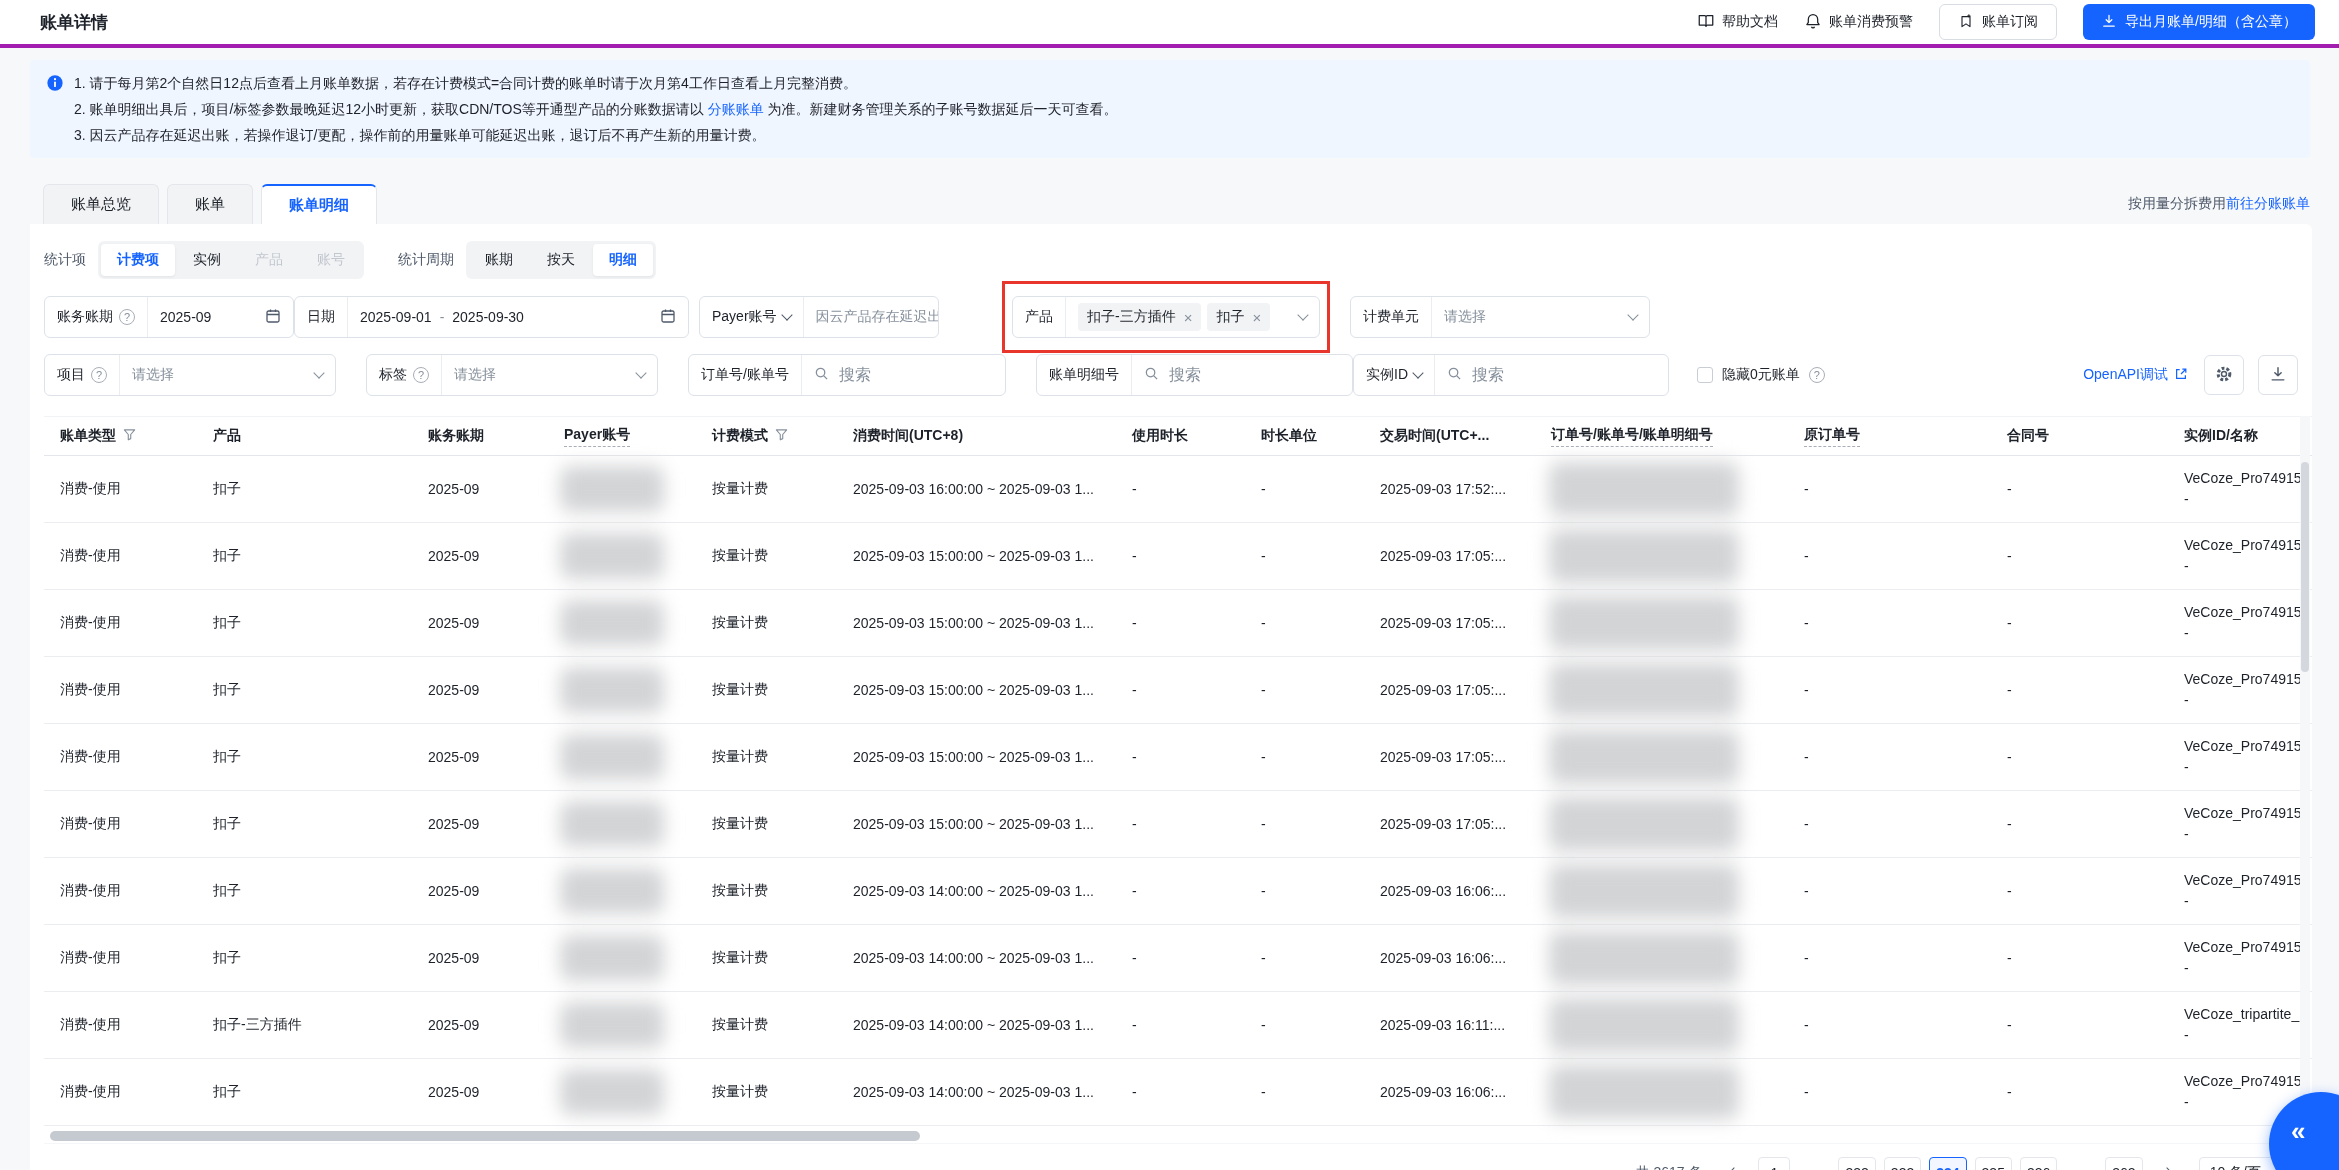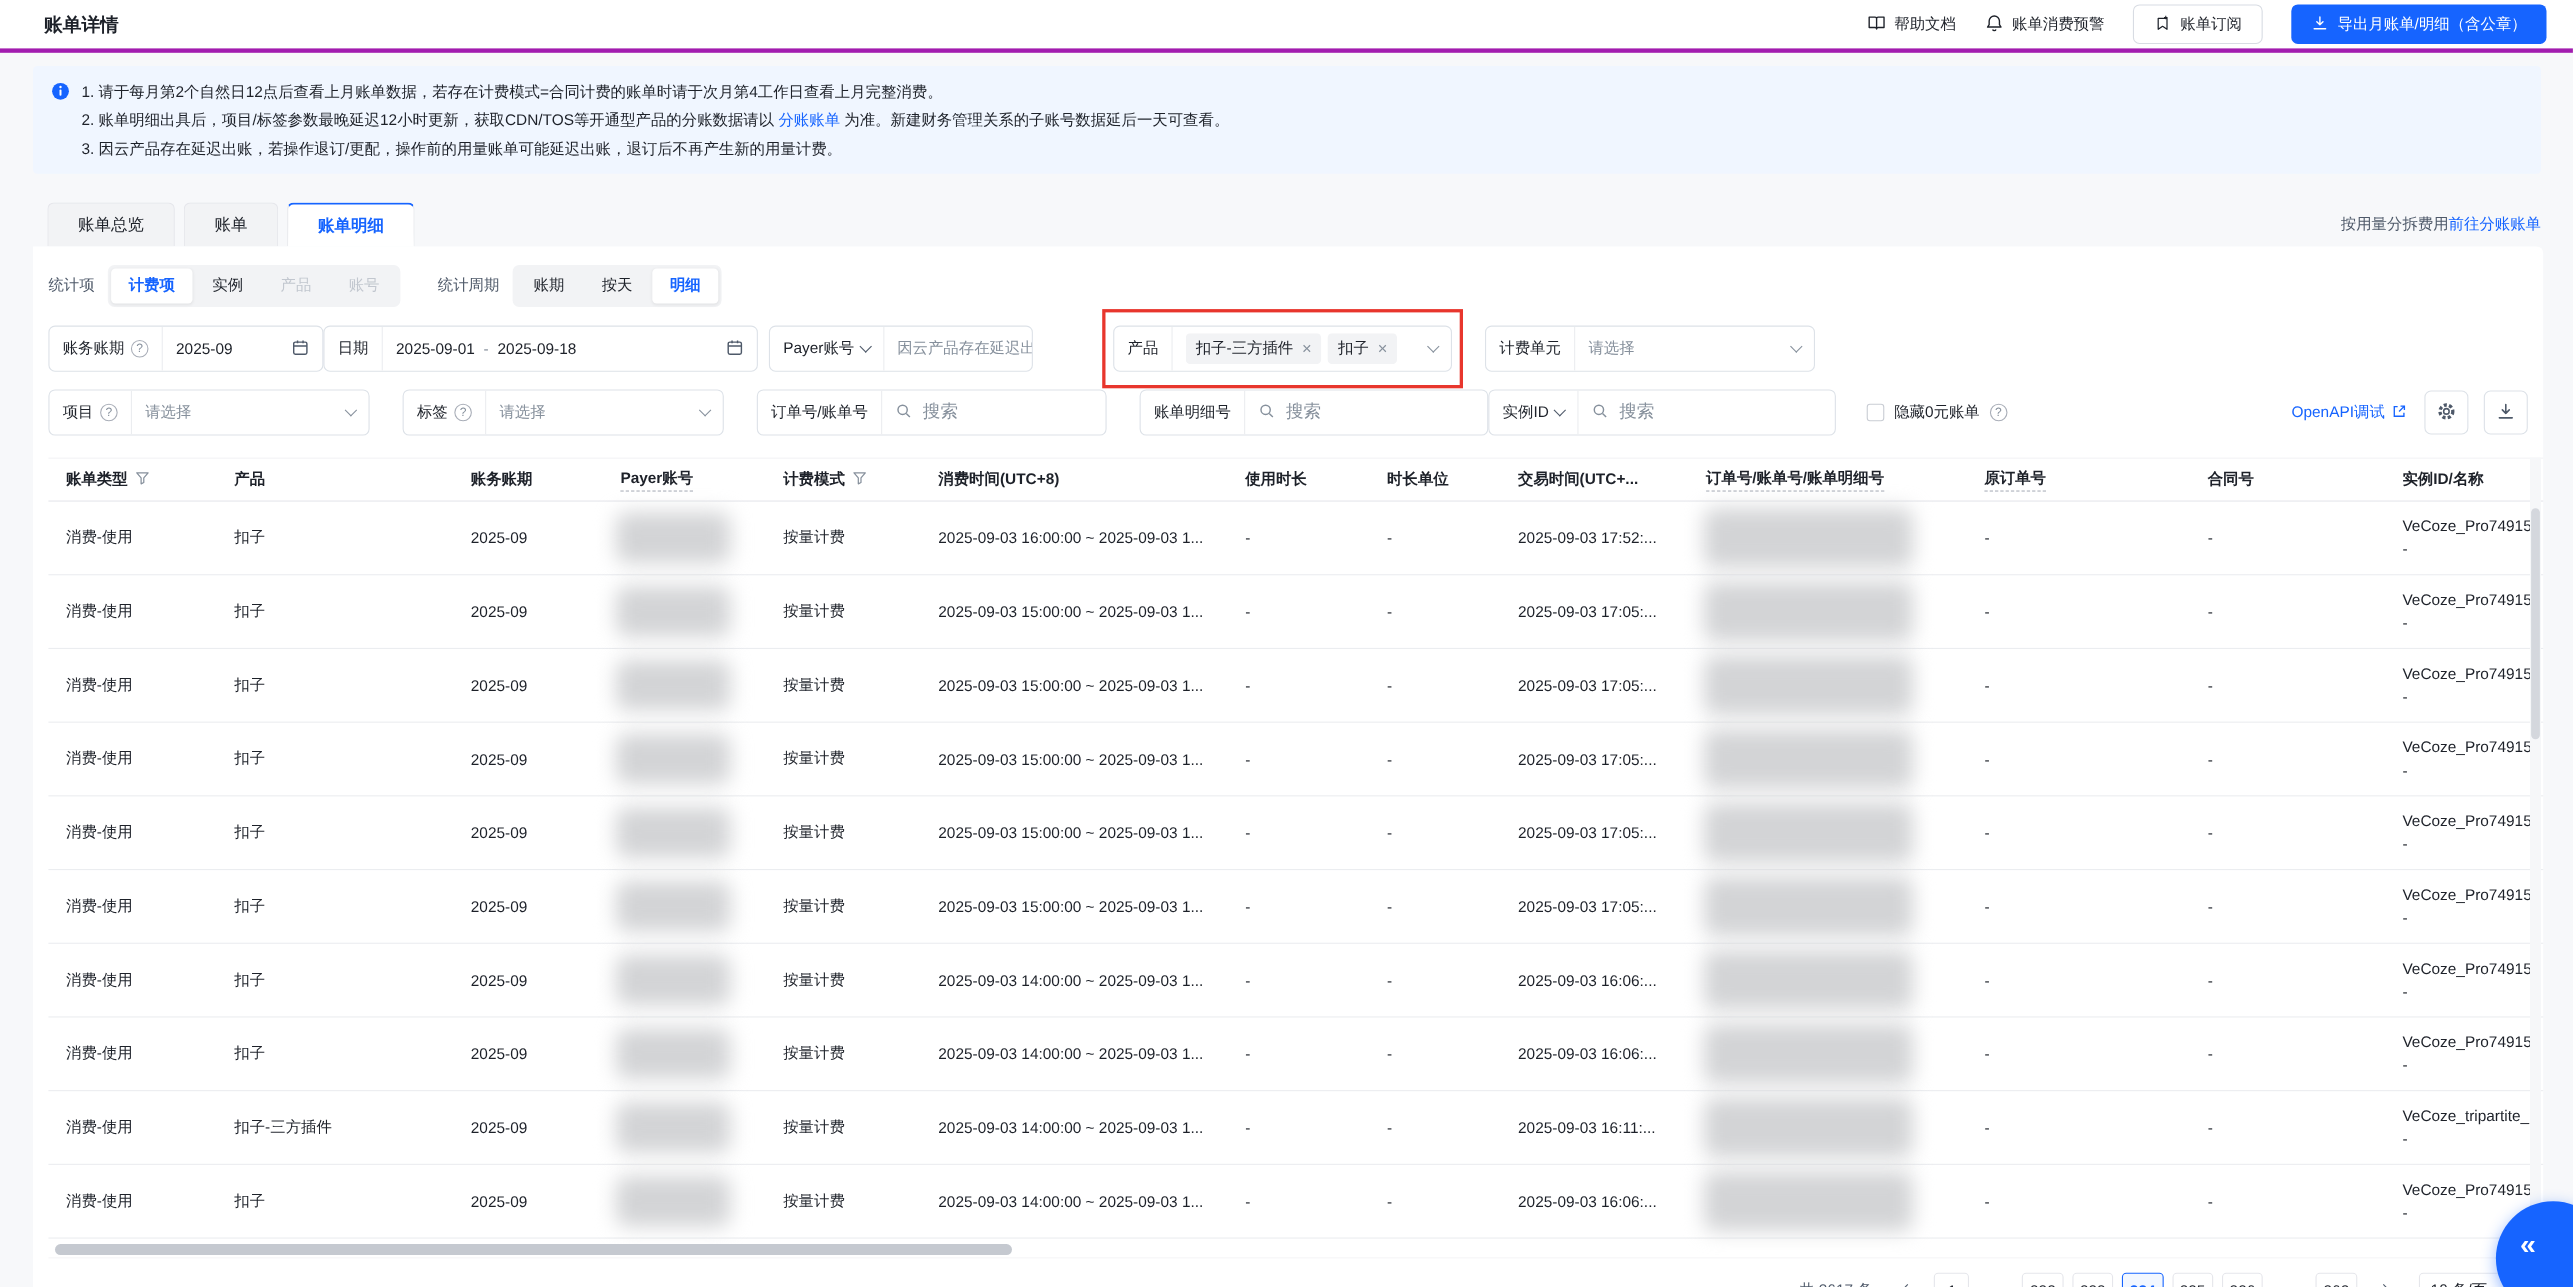--- a/index.html
+++ b/index.html
@@ -243,21 +243,21 @@
             </svg></span>
         </div>
     </div>
     <div class="fbox w-date m-date">
       <div class="flabel">
           <span>日期</span>
         </div>
       <div class="fvalue">
           <span>2025-09-01</span>
           <span class="placeholder">-</span>
-          <span>2025-09-18</span>
+          <span>2025-09-30</span>
           <span class="grow"></span>
           <span><svg width="16" height="16" viewBox="0 0 16 16">
               <rect x="2" y="3" width="12" height="11" rx="1.5" fill="none" stroke="#4e5969" stroke-width="1.3"></rect>
               <line x1="2" y1="6.5" x2="14" y2="6.5" stroke="#4e5969" stroke-width="1.3"></line>
               <line x1="5.5" y1="1.5" x2="5.5" y2="4" stroke="#4e5969" stroke-width="1.3"></line>
               <line x1="10.5" y1="1.5" x2="10.5" y2="4" stroke="#4e5969" stroke-width="1.3"></line>
             </svg></span>
         </div>
     </div>
     <div class="fbox w-payer">

